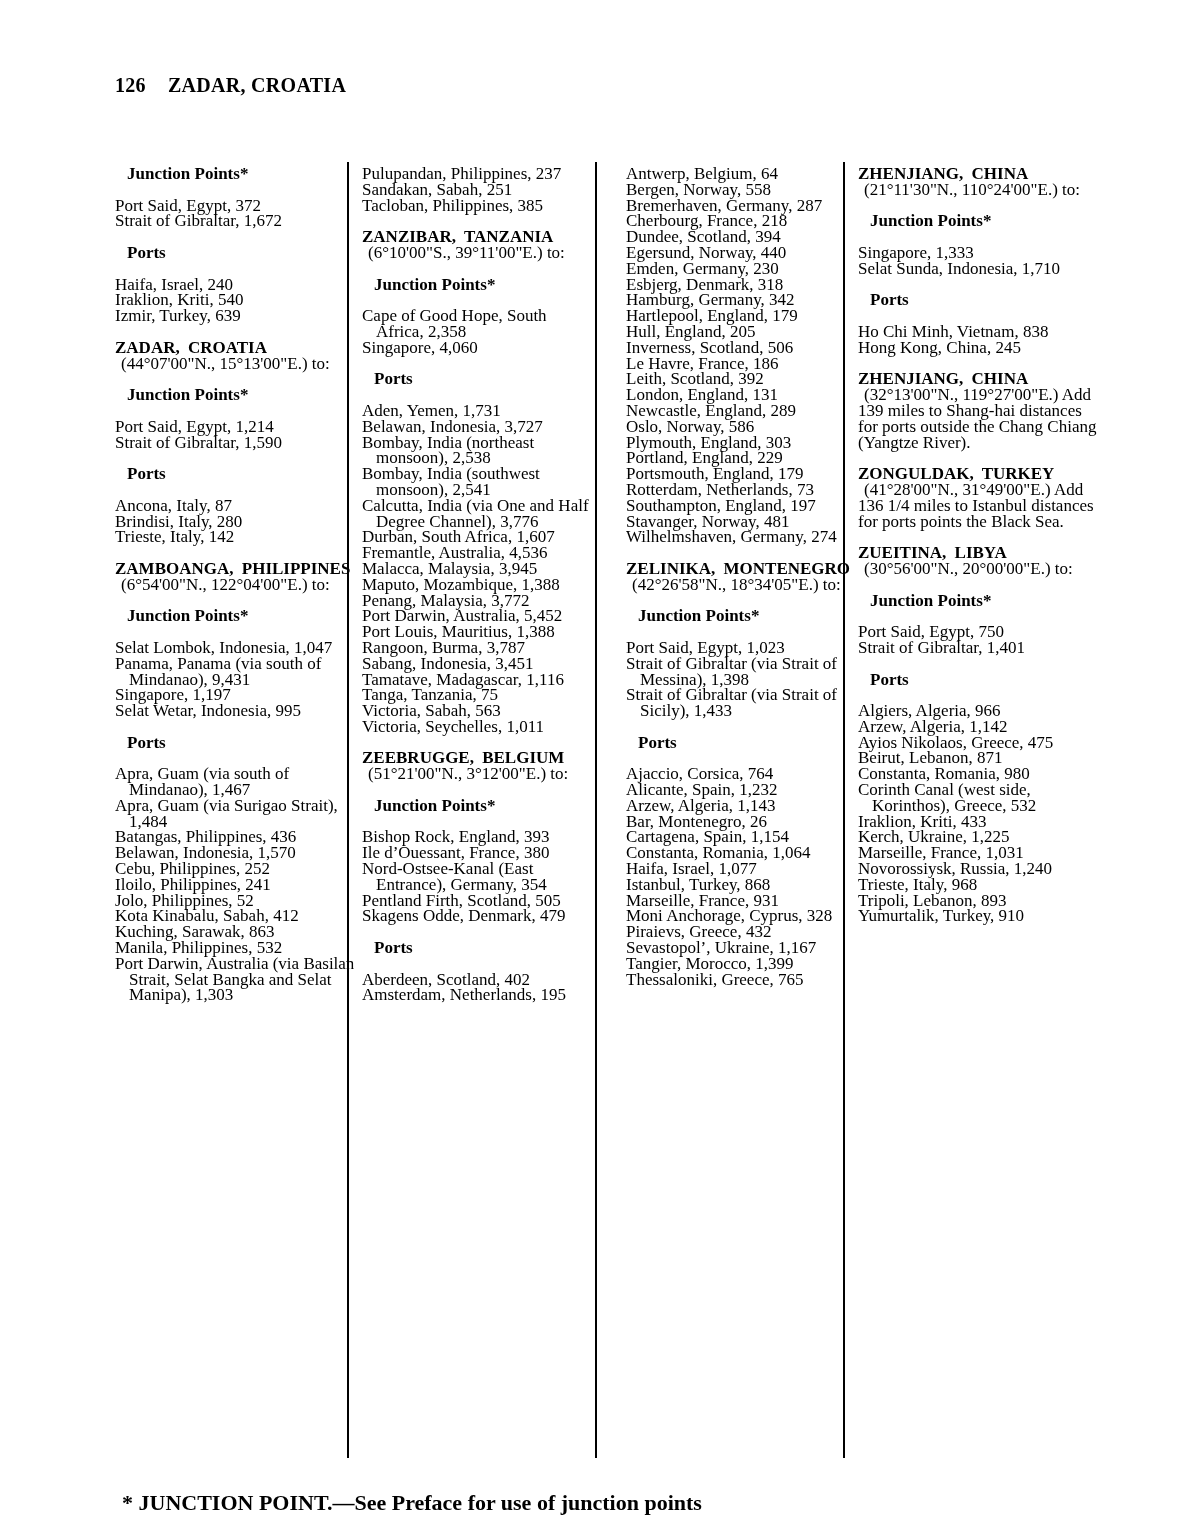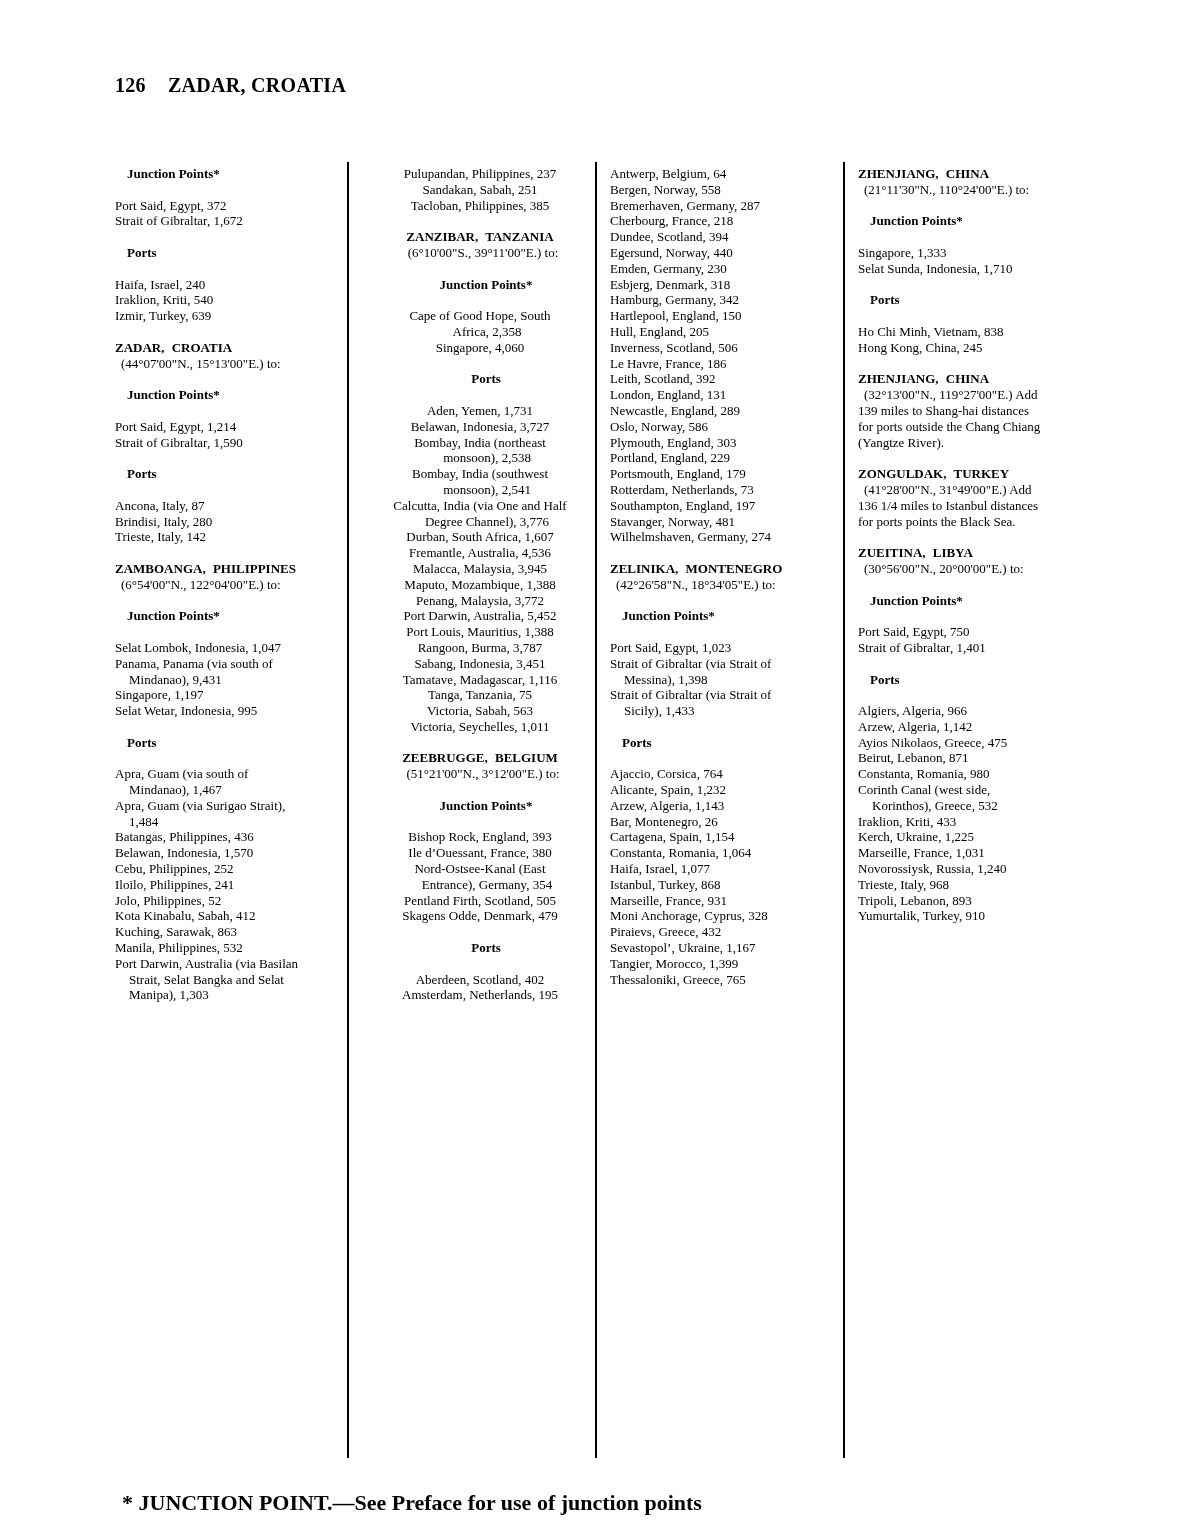--- a/index.html
+++ b/index.html
@@ -23,27 +23,27 @@
     top: 30px;
     font-size: 20px;
     font-weight: bold;
     letter-spacing: 0.3px;
   }
   .page-header .page-num { margin-right: 22px; }
   .col {
     position: absolute;
     top: 122px;
     width: 236px;
-    font-size: 13px;
+    font-size: 17px;
     line-height: 15.8px;
     white-space: nowrap;
   }
   .col-1 { left: 115px; }
-  .col-2 { left: 362px; text-align: center; }
-  .col-3 { left: 610px; }
+  .col-2 { left: 362px; }
+  .col-3 { left: 626px; }
   .col-4 { left: 858px; }
   .line { min-height: 15.8px; }
   .line.h { font-weight: bold; word-spacing: 4px; }
   .line.sub { font-weight: bold; padding-left: 12px; }
   .line.coord { padding-left: 6px; }
   .line.cont { padding-left: 14px; }
   .line.gap { min-height: 15.8px; }
   .vrule {
     position: absolute;
     top: 118px;
@@ -188,21 +188,21 @@
   <div class="col col-3">
       <div class="line t">Antwerp, Belgium, 64</div>
       <div class="line t">Bergen, Norway, 558</div>
       <div class="line t">Bremerhaven, Germany, 287</div>
       <div class="line t">Cherbourg, France, 218</div>
       <div class="line t">Dundee, Scotland, 394</div>
       <div class="line t">Egersund, Norway, 440</div>
       <div class="line t">Emden, Germany, 230</div>
       <div class="line t">Esbjerg, Denmark, 318</div>
       <div class="line t">Hamburg, Germany, 342</div>
-      <div class="line t">Hartlepool, England, 150</div>
+      <div class="line t">Hartlepool, England, 179</div>
       <div class="line t">Hull, England, 205</div>
       <div class="line t">Inverness, Scotland, 506</div>
       <div class="line t">Le Havre, France, 186</div>
       <div class="line t">Leith, Scotland, 392</div>
       <div class="line t">London, England, 131</div>
       <div class="line t">Newcastle, England, 289</div>
       <div class="line t">Oslo, Norway, 586</div>
       <div class="line t">Plymouth, England, 303</div>
       <div class="line t">Portland, England, 229</div>
       <div class="line t">Portsmouth, England, 179</div>

